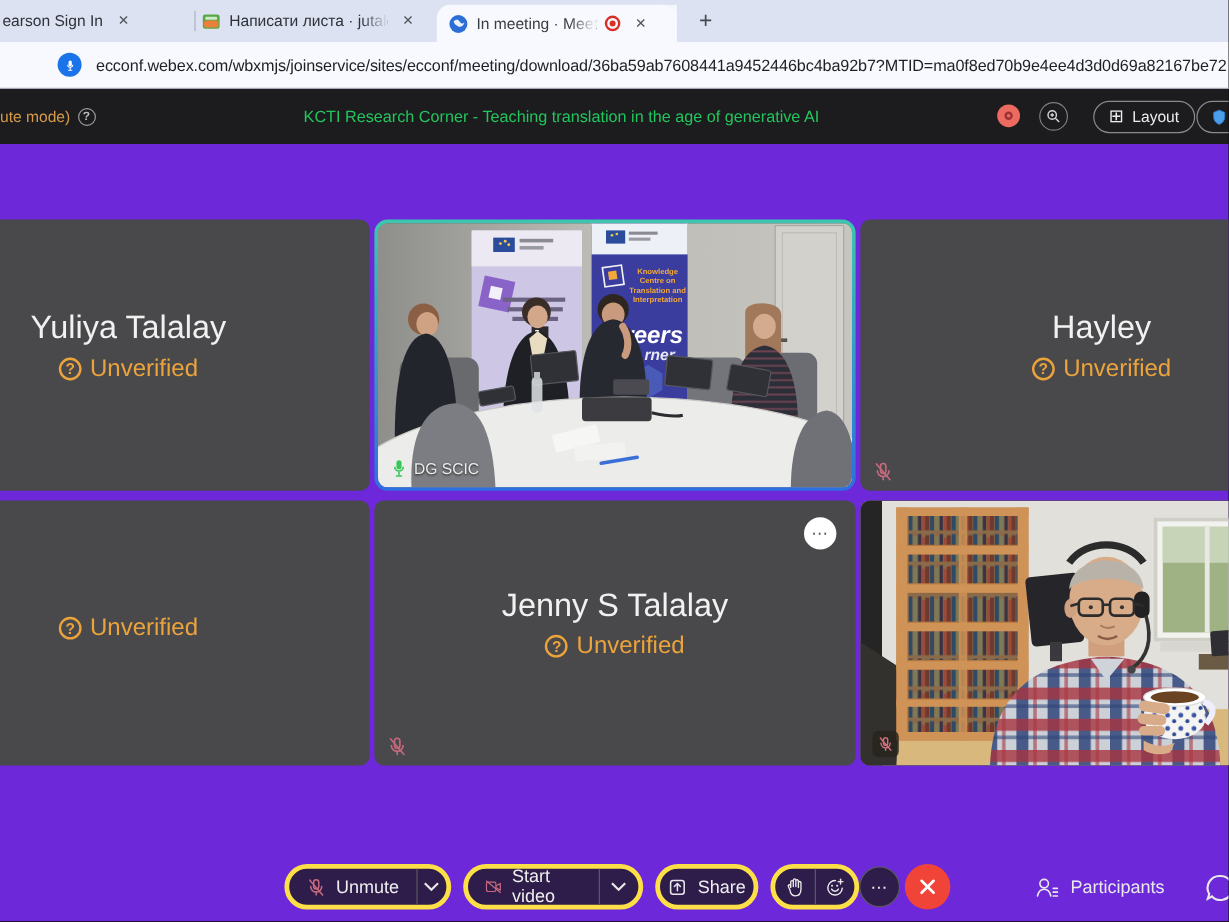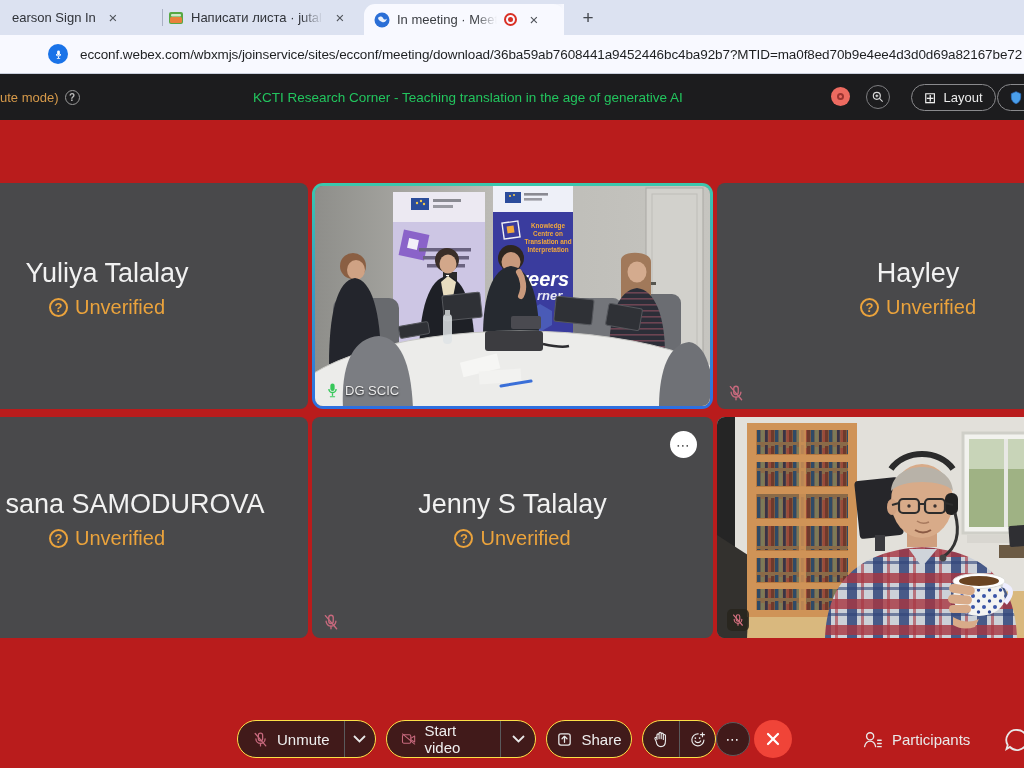--- a/index.html
+++ b/index.html
@@ -7,21 +7,21 @@
   #screen{position:relative;width:1024px;height:768px;overflow:hidden;
     font-family:"Liberation Sans","DejaVu Sans",sans-serif;background:#141414;}
 
   
   .tabs-bar{position:absolute;left:0;top:0;width:1024px;height:35px;background:#dce2f1;}
   .tab{position:absolute;top:0;height:35px;display:flex;align-items:center;color:#2f3238;font-size:13px;}
   .tab-title{white-space:nowrap;overflow:hidden;position:relative;}
   .tab-close{margin-left:8px;color:#50545b;font-size:15px;width:18px;height:18px;line-height:18px;
     text-align:center;border-radius:50%;}
   .tab-sep{position:absolute;top:9px;width:1px;height:17px;background:#aab1c4;}
-  .tab1{left:0;width:158px;padding-left:12px;}
+  .tab1{left:0;width:158px;padding-left:2px;}
   .tab1 .tab-title{max-width:118px;}
   .tab2{left:168px;width:190px;}
   .tab2 .tab-title{max-width:132px;}
   .fade-i::after{content:"";position:absolute;right:0;top:0;bottom:0;width:22px;
     background:linear-gradient(to right,rgba(220,226,241,0),#dce2f1);}
   .tab-active{position:absolute;left:364px;top:4px;width:200px;height:31px;background:#f8f9ff;
     border-radius:11px 11px 0 0;display:flex;align-items:center;padding:0 10px;color:#232528;font-size:13px;}
   .tab-active .tab-title{max-width:100px;color:#3a3d42;}
   .fade-a::after{content:"";position:absolute;right:0;top:0;bottom:0;width:22px;
     background:linear-gradient(to right,rgba(248,249,255,0),#f8f9ff);}
@@ -52,21 +52,21 @@
   .rec-dot span{width:7px;height:7px;border-radius:50%;border:2.5px solid #9c3330;}
   .zoom-btn{position:absolute;left:866px;top:11px;width:24px;height:24px;border:1px solid #7d7d80;
     border-radius:50%;display:flex;align-items:center;justify-content:center;}
   .layout-btn{position:absolute;left:911px;top:10px;height:27px;padding:0 12px;border:1px solid #8a8a8d;
     border-radius:14px;display:flex;align-items:center;gap:7px;color:#ececec;font-size:13px;}
   .layout-glyph{font-size:15px;line-height:1;color:#ececec;}
   .assist-btn{position:absolute;left:997px;top:10px;width:50px;height:27px;border:1px solid #8a8a8d;
     border-radius:14px;display:flex;align-items:center;padding-left:10px;}
 
   
-  .stage{position:absolute;left:0;top:120px;width:1024px;height:648px;background:#b91c1c;overflow:hidden;}
+  .stage{position:absolute;left:0;top:120px;width:1024px;height:648px;background:#6d28d9;overflow:hidden;}
   .tile{position:absolute;background:#49494b;border-radius:8px;overflow:hidden;}
   .t-yuliya{left:-94px;top:63px;width:402px;height:226px;}
   .t-hayley{left:717px;top:63px;width:402px;height:226px;}
   .t-samo{left:-94px;top:297px;width:402px;height:221px;}
   .t-jenny{left:312px;top:297px;width:401px;height:221px;}
   .t-man{left:717px;top:297px;width:402px;height:221px;background:#222;}
   .t-dg-wrap{position:absolute;left:312px;top:63px;width:401px;height:226px;border-radius:11px;
     background:linear-gradient(180deg,#3cc7ad,#2e6fe0);padding:3px;}
   .t-dg{position:relative;width:100%;height:100%;border-radius:8px;overflow:hidden;background:#777;}
 
@@ -81,21 +81,21 @@
   .mic-box{position:absolute;left:10px;bottom:7px;width:22px;height:22px;background:rgba(40,36,28,.85);
     border-radius:5px;display:flex;align-items:center;justify-content:center;}
   .jenny-menu{position:absolute;top:14px;right:16px;width:27px;height:27px;border-radius:50%;background:#fff;
     color:#555;font-size:14px;letter-spacing:1px;display:flex;align-items:center;justify-content:center;}
   .dg-label{position:absolute;left:11px;bottom:8px;display:flex;align-items:center;gap:6px;color:#ececec;
     font-size:13px;text-shadow:0 1px 2px rgba(0,0,0,.8);}
   .scene{position:absolute;inset:0;width:100%;height:100%;}
 
   
   .controls{position:absolute;left:0;top:600px;width:1024px;height:42px;}
-  .pill{position:absolute;top:0;height:38px;border:1px solid #fde047;border-radius:19px;
+  .pill{position:absolute;top:0;height:38px;border:4px solid #fde047;border-radius:19px;
     background:rgba(26,26,26,.75);display:flex;align-items:center;color:#efefef;font-size:15px;}
   .seg{display:flex;align-items:center;justify-content:center;gap:8px;height:100%;padding:0 14px;}
   .seg-chev{width:40px;padding:0;border-left:1px solid #5a5a5c;display:flex;align-items:center;justify-content:center;height:100%;}
   .btn-unmute{left:237px;width:139px;}
   .btn-video{left:386px;width:150px;}
   .btn-share{left:546px;width:86px;justify-content:center;}
   .btn-react{left:642px;width:74px;}
   .btn-react .seg{padding:0;width:37px;}
   .btn-more{position:absolute;left:716px;top:2px;width:34px;height:34px;border:1px solid #5a5a5c;
     border-radius:50%;background:rgba(26,26,26,.75);color:#efefef;display:flex;align-items:center;
@@ -330,21 +330,20 @@
           <rect x="9" y="3" width="6" height="11" rx="3"></rect>
             <path d="M5.5 11a6.5 6.5 0 0 0 13 0"></path>
             <line x1="12" y1="17.5" x2="12" y2="21"></line>
             <line x1="4.5" y1="3.5" x2="19.5" y2="21"></line>
         </g>
       </svg>
     </div>
 
     <div class="tile t-samo">
       <div class="tile-center">
-        <div class="p-name shift-name">sana SAMODUROVA</div>
         <div class="p-status">
           <span class="q-badge">?</span>
           <span>Unverified</span>
         </div>
       </div>
     </div>
 
     <div class="tile t-jenny">
       <div class="tile-center">
         <div class="p-name">Jenny S Talalay</div>

